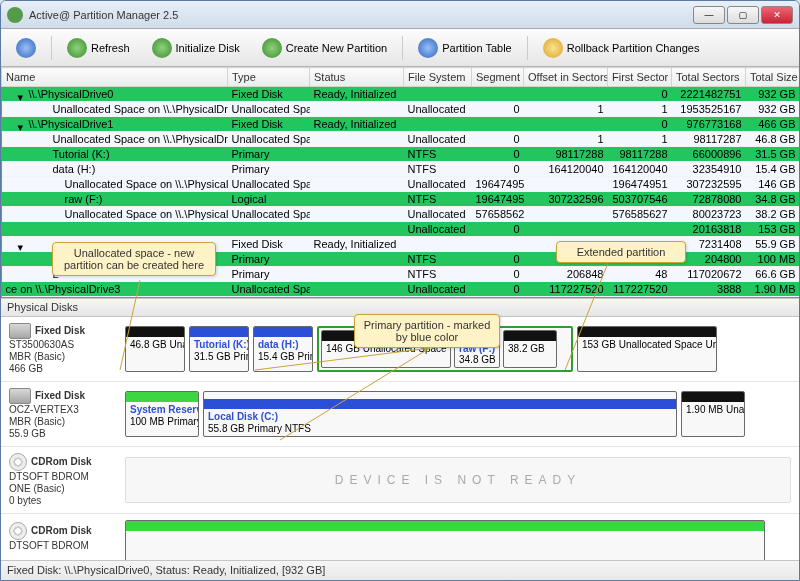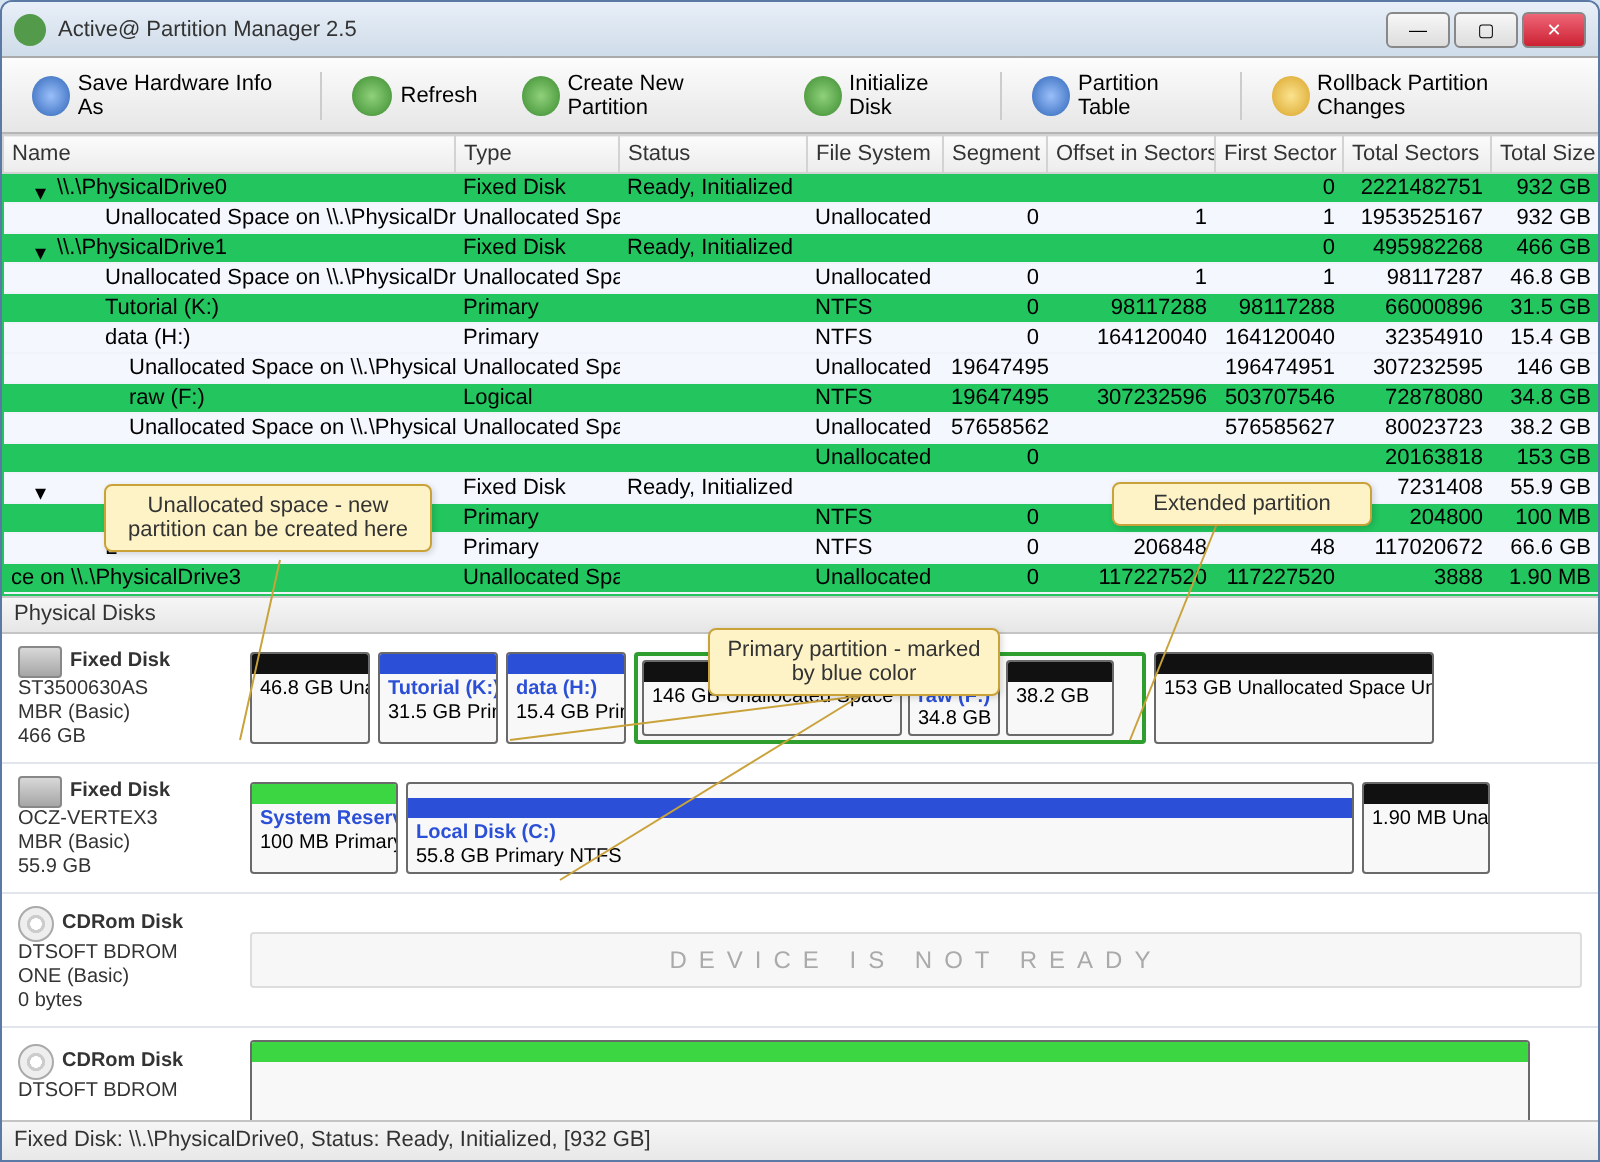--- a/index.html
+++ b/index.html
@@ -109,21 +109,21 @@
     background:#f8f8f8;
   }
   .part .cap { height:10px; }
   .cap.black { background:#111; }
   .cap.blue { background:#2b4fd6; }
   .cap.green { background:#3bd641 }
   .part .lbl { padding:2px 4px; line-height:1.15; white-space:nowrap; overflow:hidden; }
   .part.ext { border:2px solid #2e9e2e; padding:2px; display:flex; flex-direction:row; gap:3px; }
   .devnr {
     flex:1; display:flex; align-items:center; justify-content:center;
-    letter-spacing:6px; color:#aaa; font-size:12px; height:28px;
+    letter-spacing:6px; color:#aaa; font-size:12px; height:46px;
     border:1px solid #ddd; border-radius:2px; background:#f7f7f7;
   }
   .status {
     height:20px; border-top:1px solid #c4c4c4;
     background:linear-gradient(#f6f6f6,#e8e8e8);
     padding:3px 6px; font-size:11px; color:#333;
   }
   .callout {
     position:absolute; border:1px solid #caa23a; background:#fdf3c6;
     border-radius:4px; padding:4px 8px; font-size:11px; color:#333;
@@ -143,34 +143,33 @@
     <div class="title">Active@ Partition Manager 2.5</div>
     <div class="win-btn">—</div>
     <div class="win-btn">▢</div>
     <div class="win-btn close">✕</div>
   </div>
 
 
   <div class="toolbar">
     <div class="tbtn">
         <span class="ico blue"></span>
-        <span>Save Hardware Info As</span>
       </div>
     <div class="sep"></div>
     <div class="tbtn">
         <span class="ico"></span>
         <span>Refresh</span>
       </div>
     <div class="tbtn">
         <span class="ico"></span>
+        <span>Initialize Disk</span>
+      </div>
+    <div class="tbtn">
+        <span class="ico"></span>
         <span>Create New Partition</span>
-      </div>
-    <div class="tbtn">
-        <span class="ico"></span>
-        <span>Initialize Disk</span>
       </div>
     <div class="sep"></div>
     <div class="tbtn">
         <span class="ico blue"></span>
         <span>Partition Table</span>
       </div>
     <div class="sep"></div>
     <div class="tbtn">
         <span class="ico yellow"></span>
         <span>Rollback Partition Changes</span>
@@ -227,21 +226,21 @@
             <td class="ar">932 GB</td>
           </tr>
           <tr>
             <td><span class="ind" style="width:12px"></span><span class="tw">▾</span>\\.\PhysicalDrive1</td>
             <td>Fixed Disk</td>
             <td>Ready, Initialized</td>
             <td></td>
             <td class="ar"></td>
             <td class="ar"></td>
             <td class="ar">0</td>
-            <td class="ar">495982268</td>
+            <td class="ar">976773168</td>
             <td class="ar">466 GB</td>
           </tr>
           <tr class="alt">
             <td><span class="ind" style="width:36px"></span><span class="tw"></span>Unallocated Space on \\.\PhysicalDrive1</td>
             <td>Unallocated Space</td>
             <td></td>
             <td>Unallocated</td>
             <td class="ar">0</td>
             <td class="ar">1</td>
             <td class="ar">1</td>

